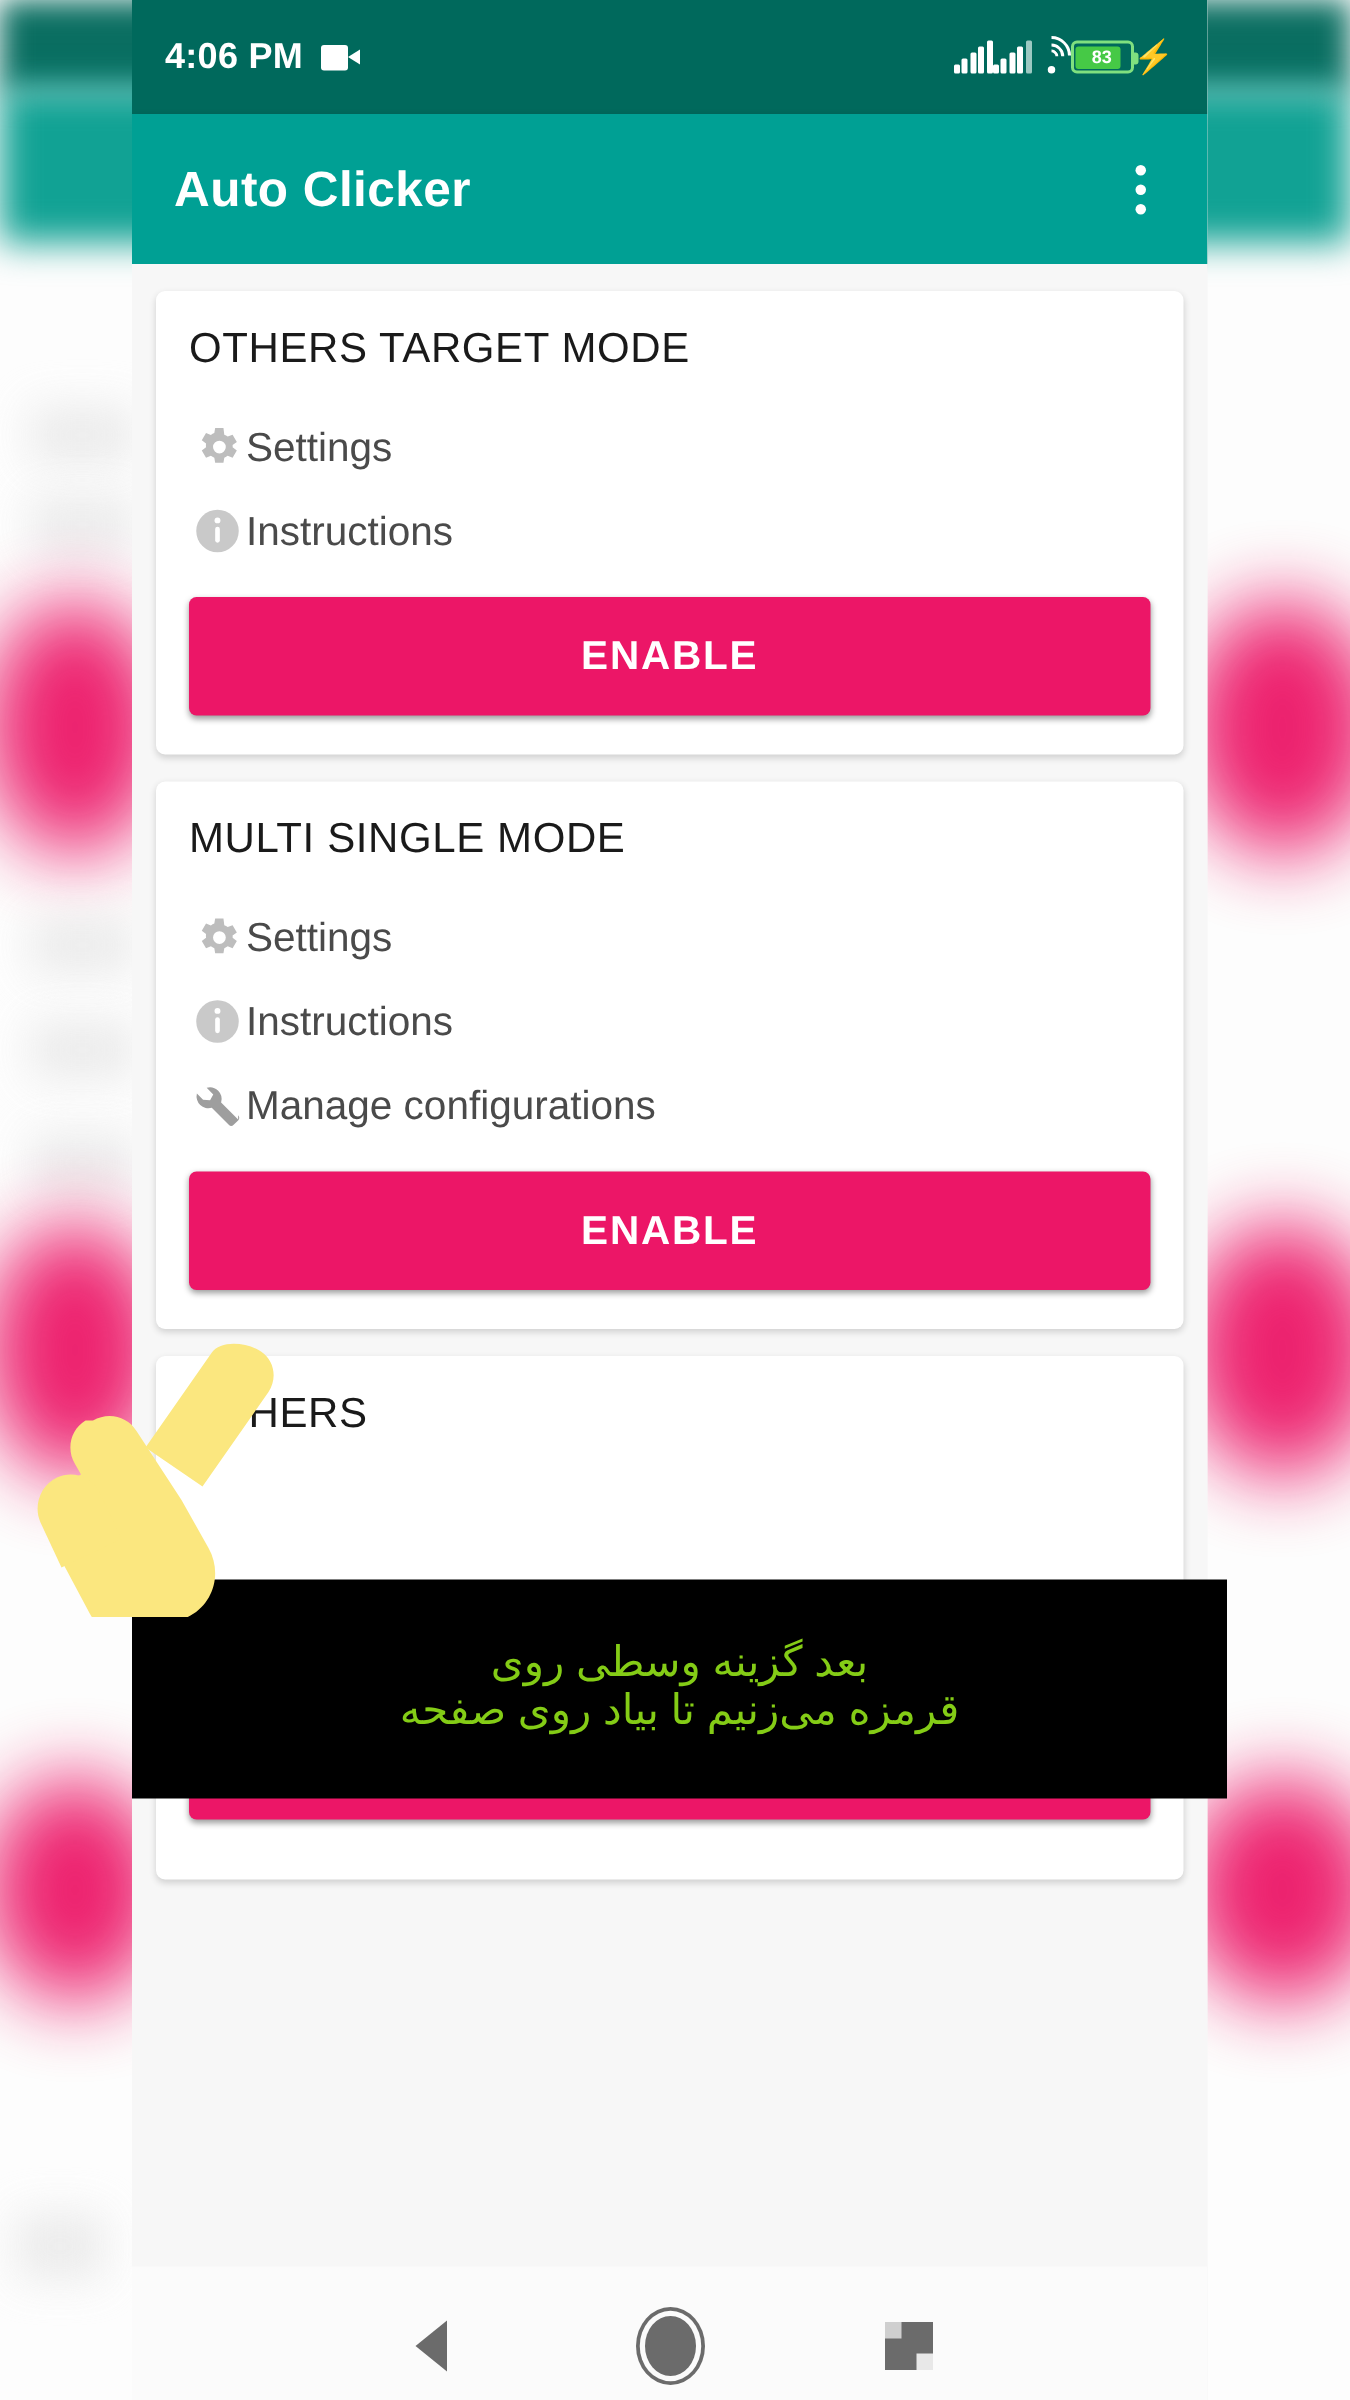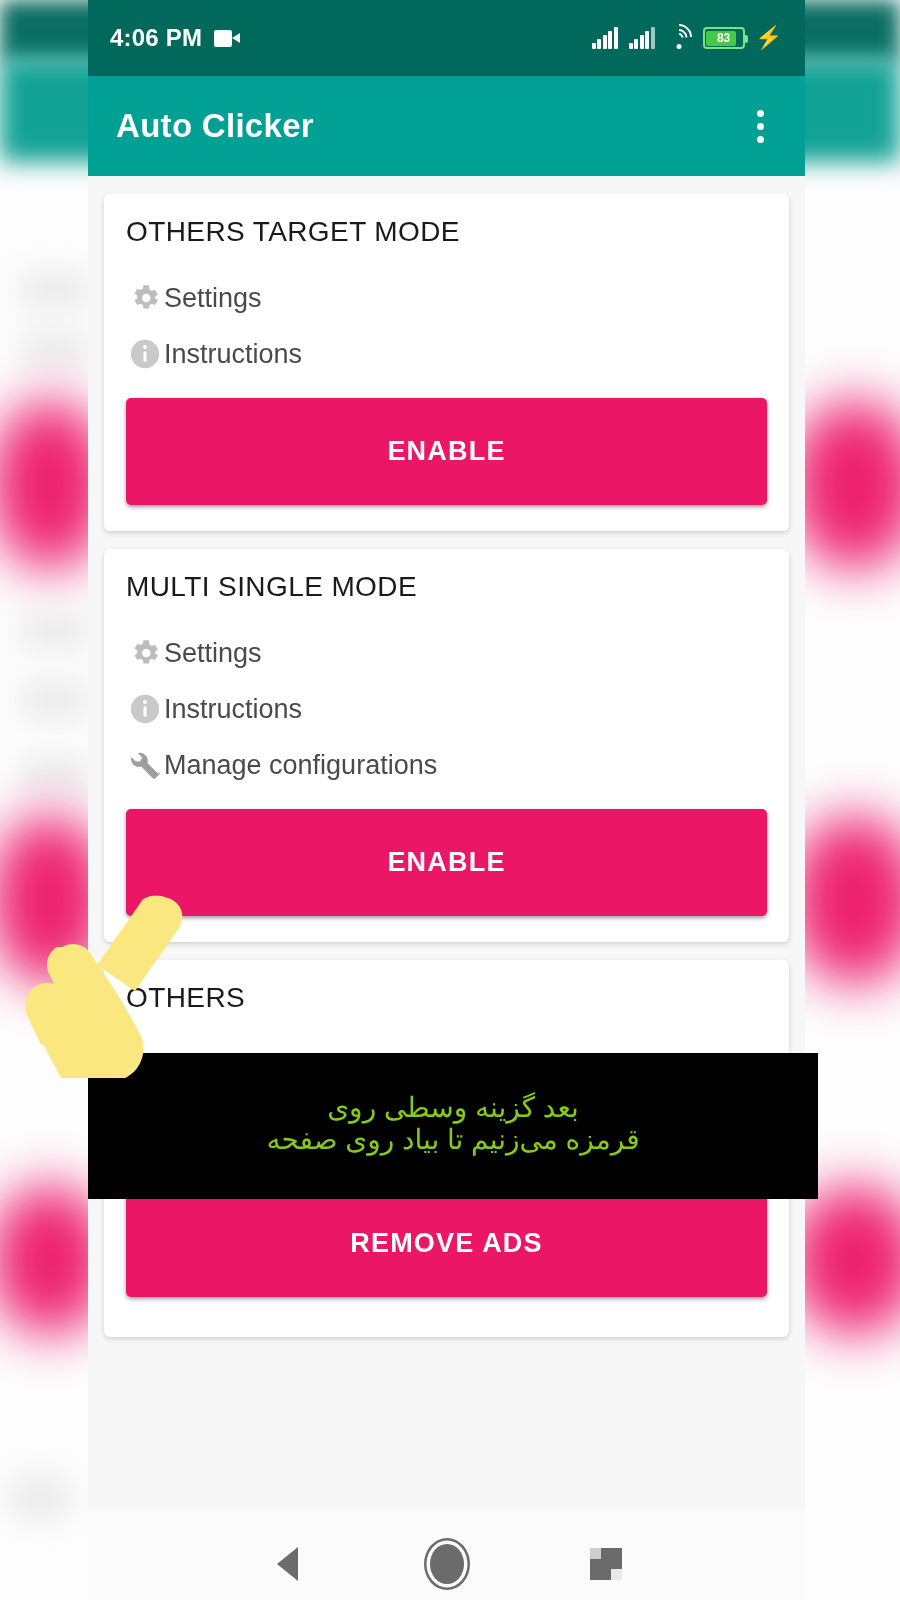--- a/index.html
+++ b/index.html
@@ -76,21 +76,21 @@
     background:#fff; border-radius:2px;
   }
   .cam-icon .lens {
     position:absolute; right:0; top:3px;
     width:0; height:0;
     border-top:5px solid transparent;
     border-bottom:5px solid transparent;
     border-right:8px solid #fff;
   }
   #status-right {
-    margin-left:auto; display:flex; align-items:flex-end; gap:11px;
+    margin-left:auto; display:flex; align-items:flex-end; 
   }
   .sig { display:flex; align-items:flex-end; gap:1.5px; height:22px; }
   .sig i { display:block; width:4px; background:#ffffff; border-radius:1px; }
   .sig i:nth-child(1){height:6px;}
   .sig i:nth-child(2){height:10px;}
   .sig i:nth-child(3){height:14px;}
   .sig i:nth-child(4){height:18px;}
   .sig i:nth-child(5){height:22px;}
   .sig.dim i:nth-child(5){ background:#9cc9c2; }
   .wifi { width:26px; height:22px; position:relative; }
@@ -169,21 +169,21 @@
 
   .btn {
     display:block; width:100%;
     margin-top:16px;
     background:#ec1667;
     color:#ffffff;
     border:none;
     border-radius:5px;
     font-family:"Liberation Sans", sans-serif;
     font-size:27px; font-weight:bold; letter-spacing:1.2px;
-    padding:38px 0;
+    padding:24px 0;
     box-shadow:0 2px 4px rgba(0,0,0,.4);
     cursor:pointer;
   }
 
   
   #navbar {
     position:absolute; left:0; right:0; bottom:0;
     height:105px;
     background:#fbfbfb;
     display:flex; align-items:center; justify-content:space-around;

